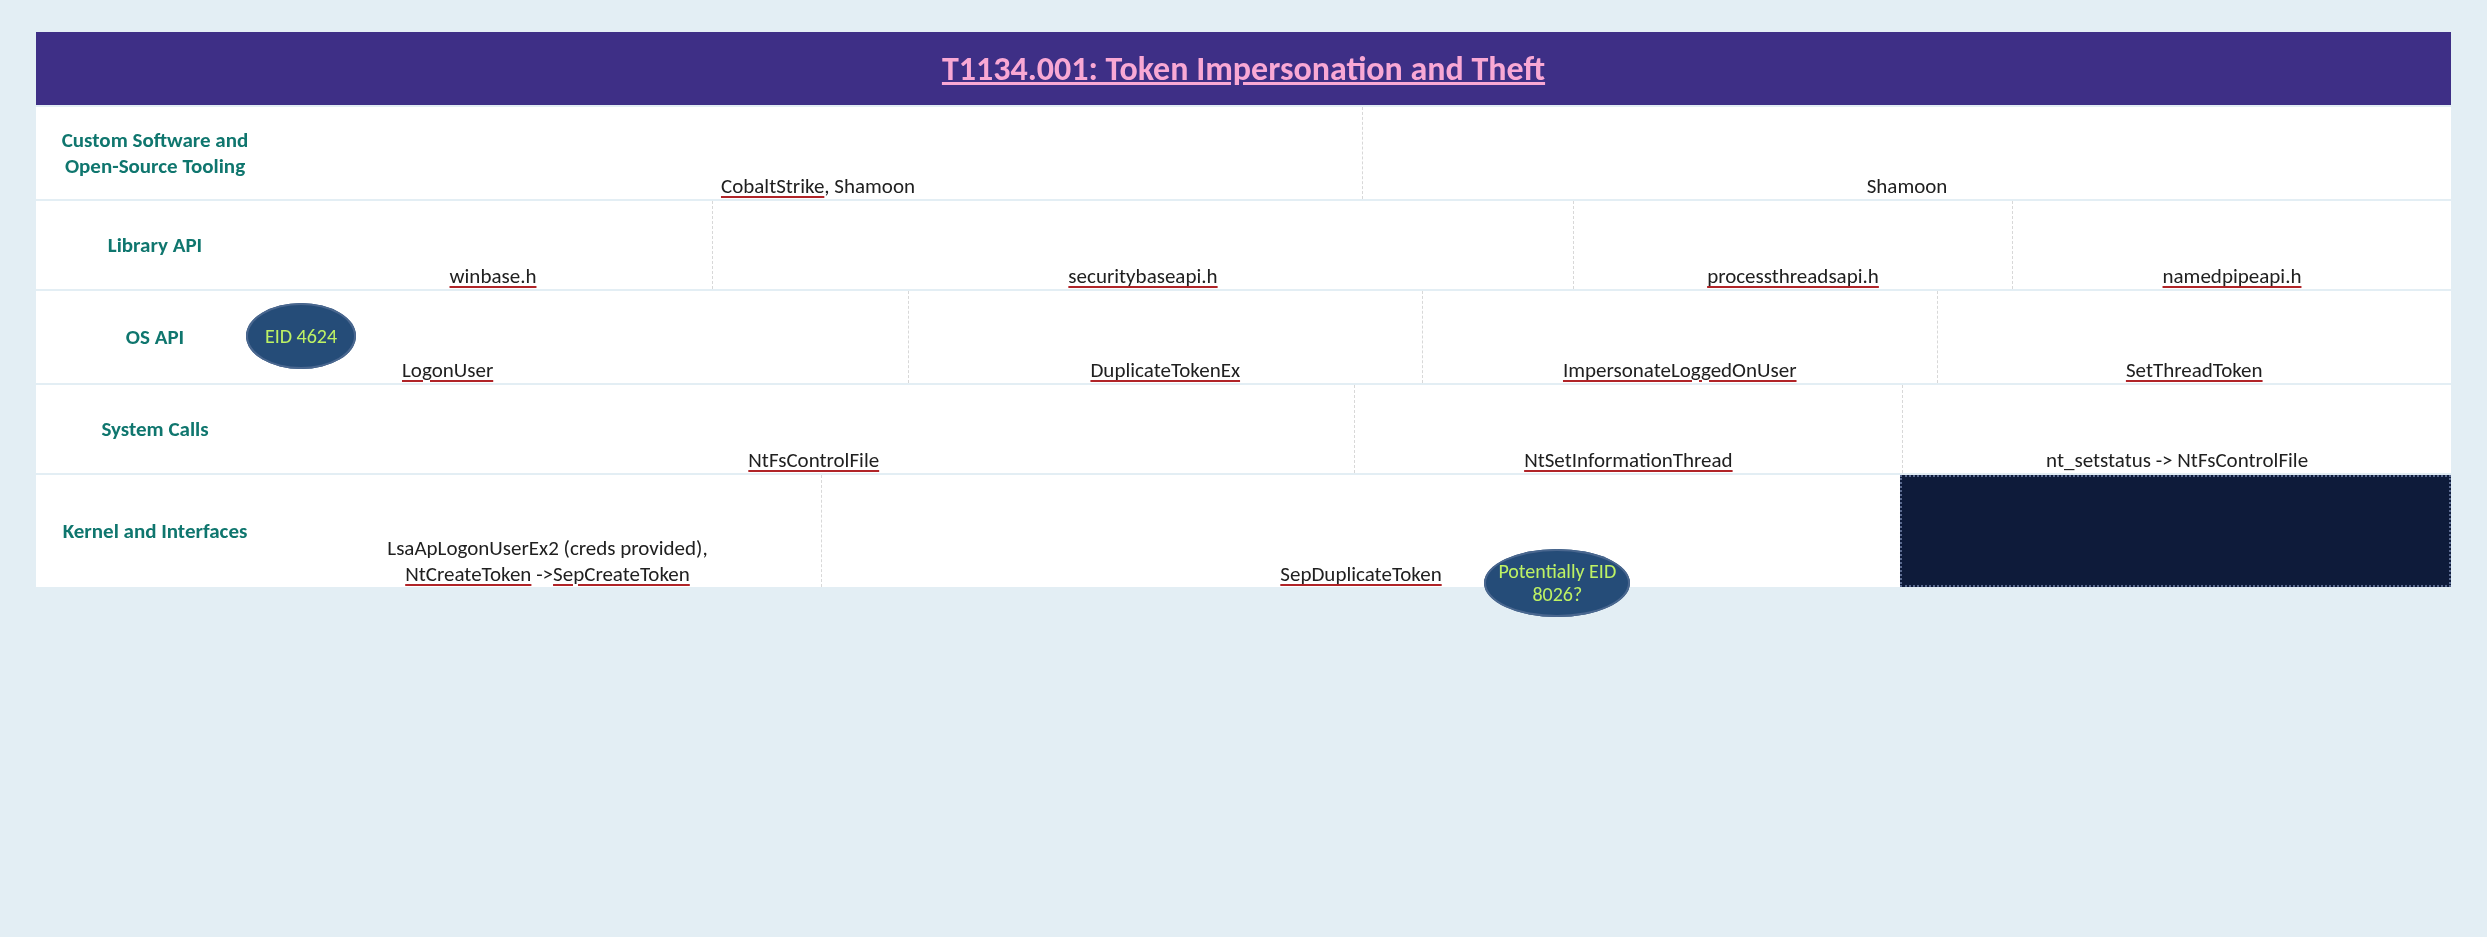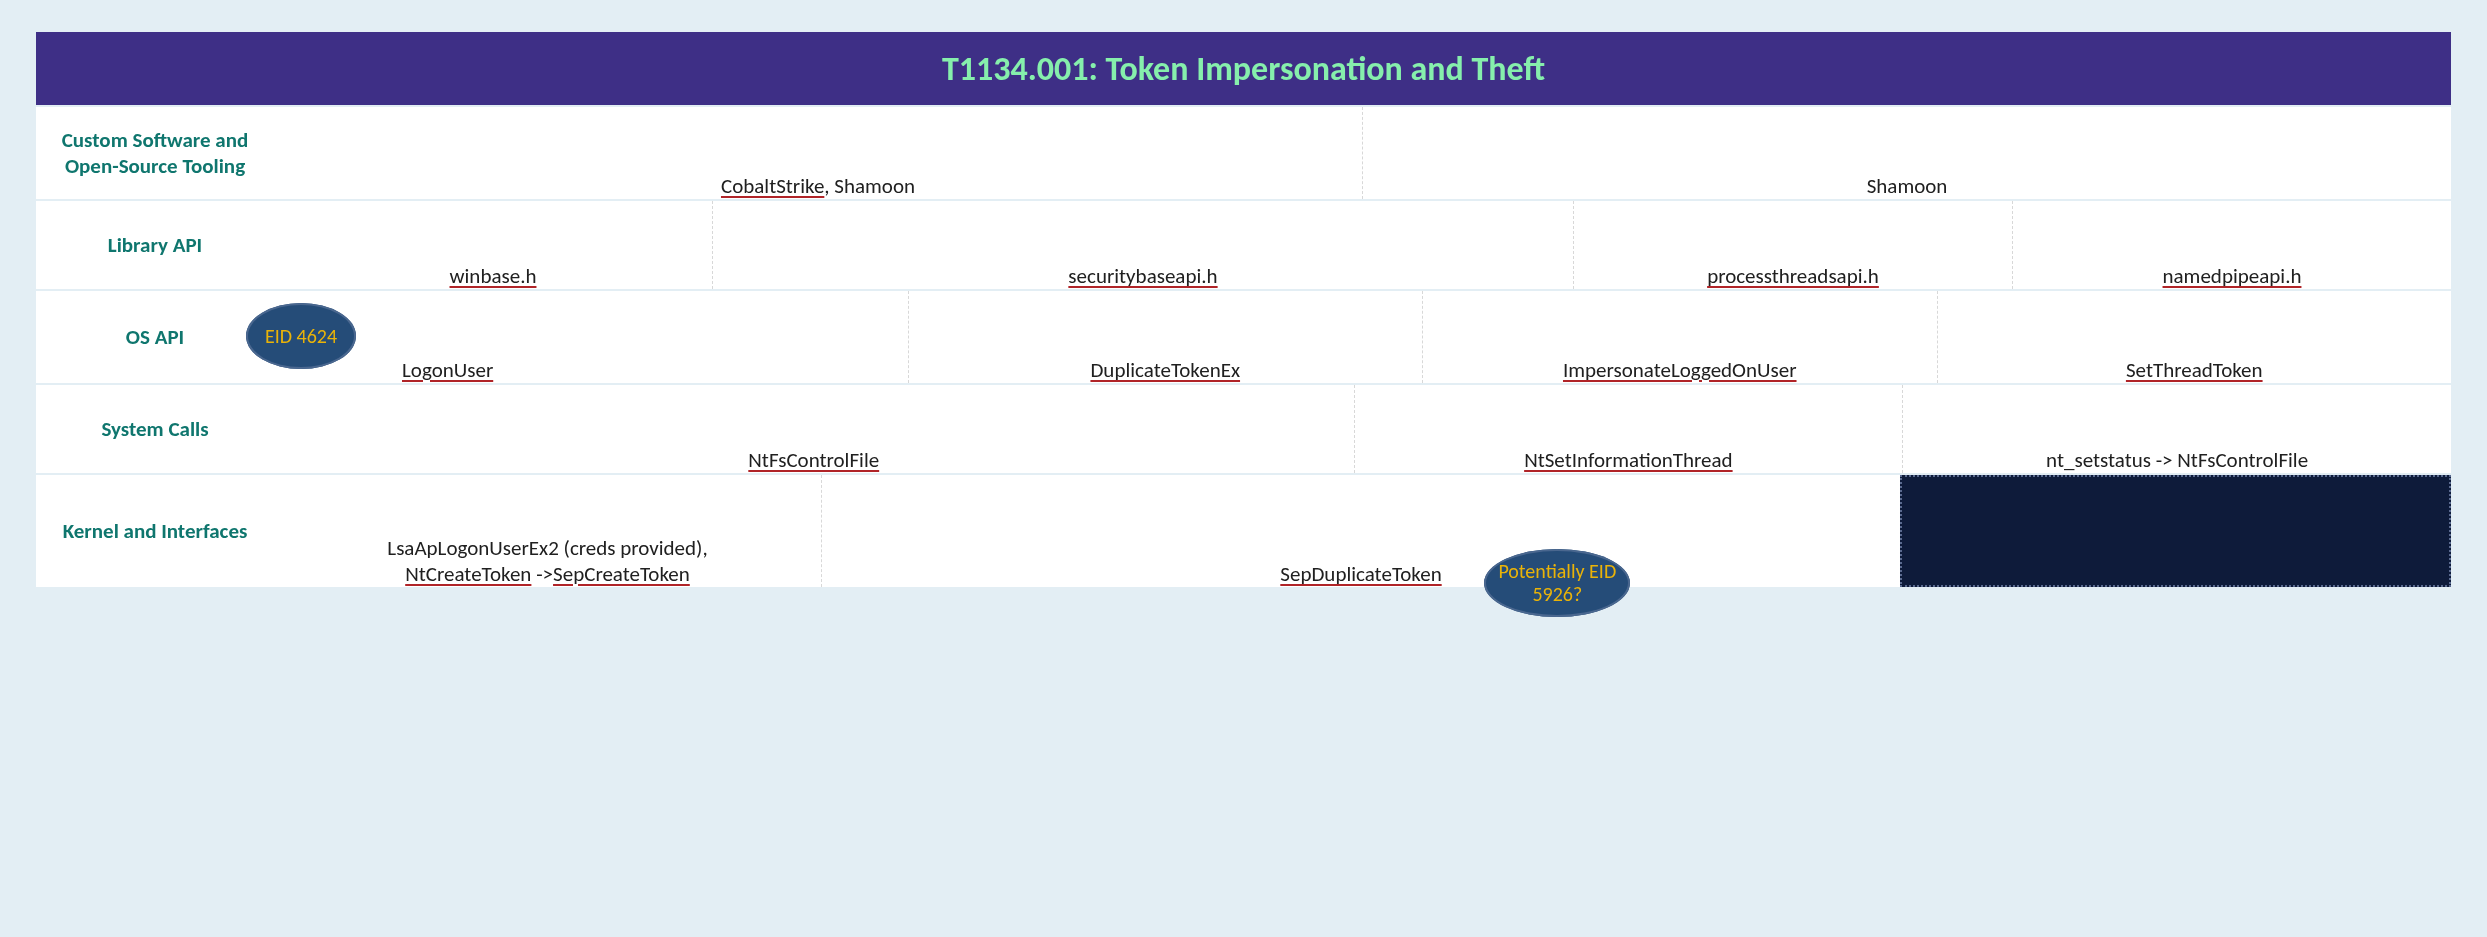--- a/index.html
+++ b/index.html
@@ -11,25 +11,26 @@
   }
   .wrap {
     padding: 32px 36px 60px 36px;
   }
   .card {
     background: #ffffff;
     position: relative;
   }
   .header {
     background: #3e2f86;
-    color: #86efac;
+    color: #f9a8d4;
     font-weight: 700;
     font-size: 34px;
     text-align: center;
     padding: 16px 10px;
+    text-decoration: underline;
   }
   .row {
     display: flex;
     border-top: 2px solid #e3eef4;
     min-height: 88px;
   }
   .row:first-of-type {
     border-top: none;
   }
   .labelcell {
@@ -70,21 +71,21 @@
     text-underline-offset: 3px;
   }
   .cell.span2 { flex: 2; }
   .darkcell {
     background: #0e1b3a;
     border: 2px dotted #5a6a8f;
   }
   .badge {
     position: absolute;
     background: #254c78;
-    color: #eab308;
+    color: #bef264;
     border-radius: 50% / 50%;
     display: flex;
     align-items: center;
     justify-content: center;
     text-align: center;
     font-size: 20px;
     line-height: 1.15;
     box-shadow: 0 0 0 2px #4a678f inset;
     z-index: 5;
   }
@@ -202,18 +203,18 @@
               <span class="ul">NtCreateToken</span><span> -&gt;</span><span class="ul">SepCreateToken</span>
             </span>
           </div>
         </div>
         <div class="cell span2">
             <span class="ul">SepDuplicateToken</span>
           </div>
         <div class="cell darkcell"></div>
       </div>
       <div class="badge2-wrap">
-        <div class="badge badge2" style="position:relative;">Potentially EID 5926?</div>
+        <div class="badge badge2" style="position:relative;">Potentially EID 8026?</div>
       </div>
     </div>
 
   </div>
 </div>
 
 </body></html>

